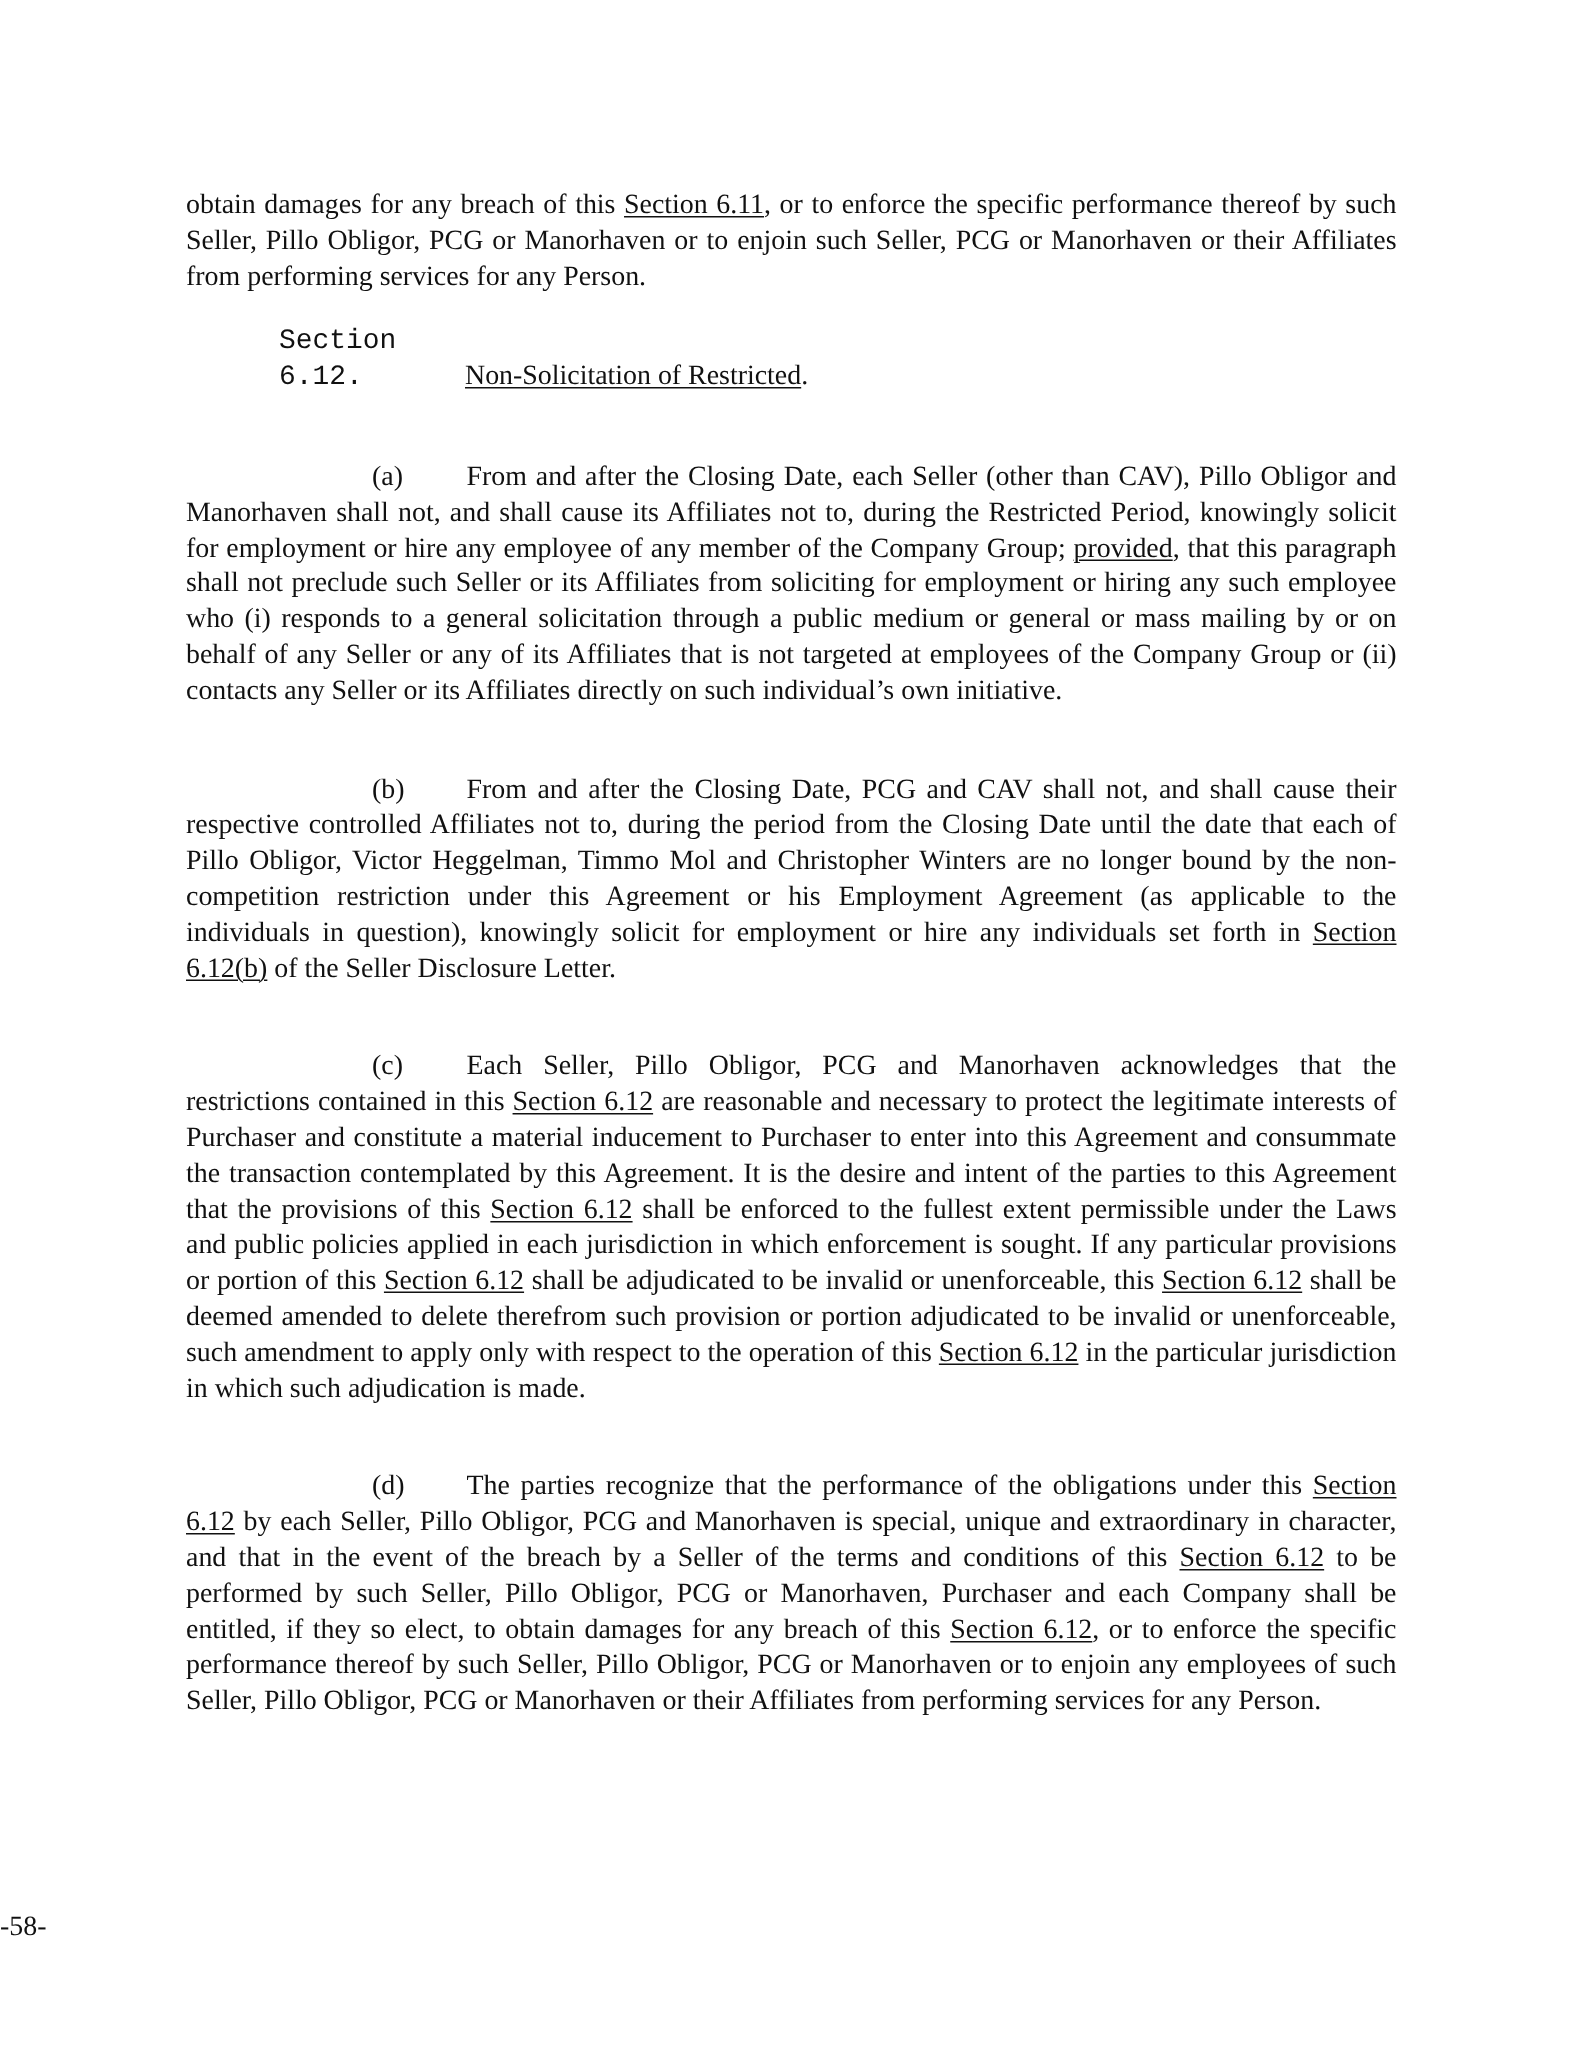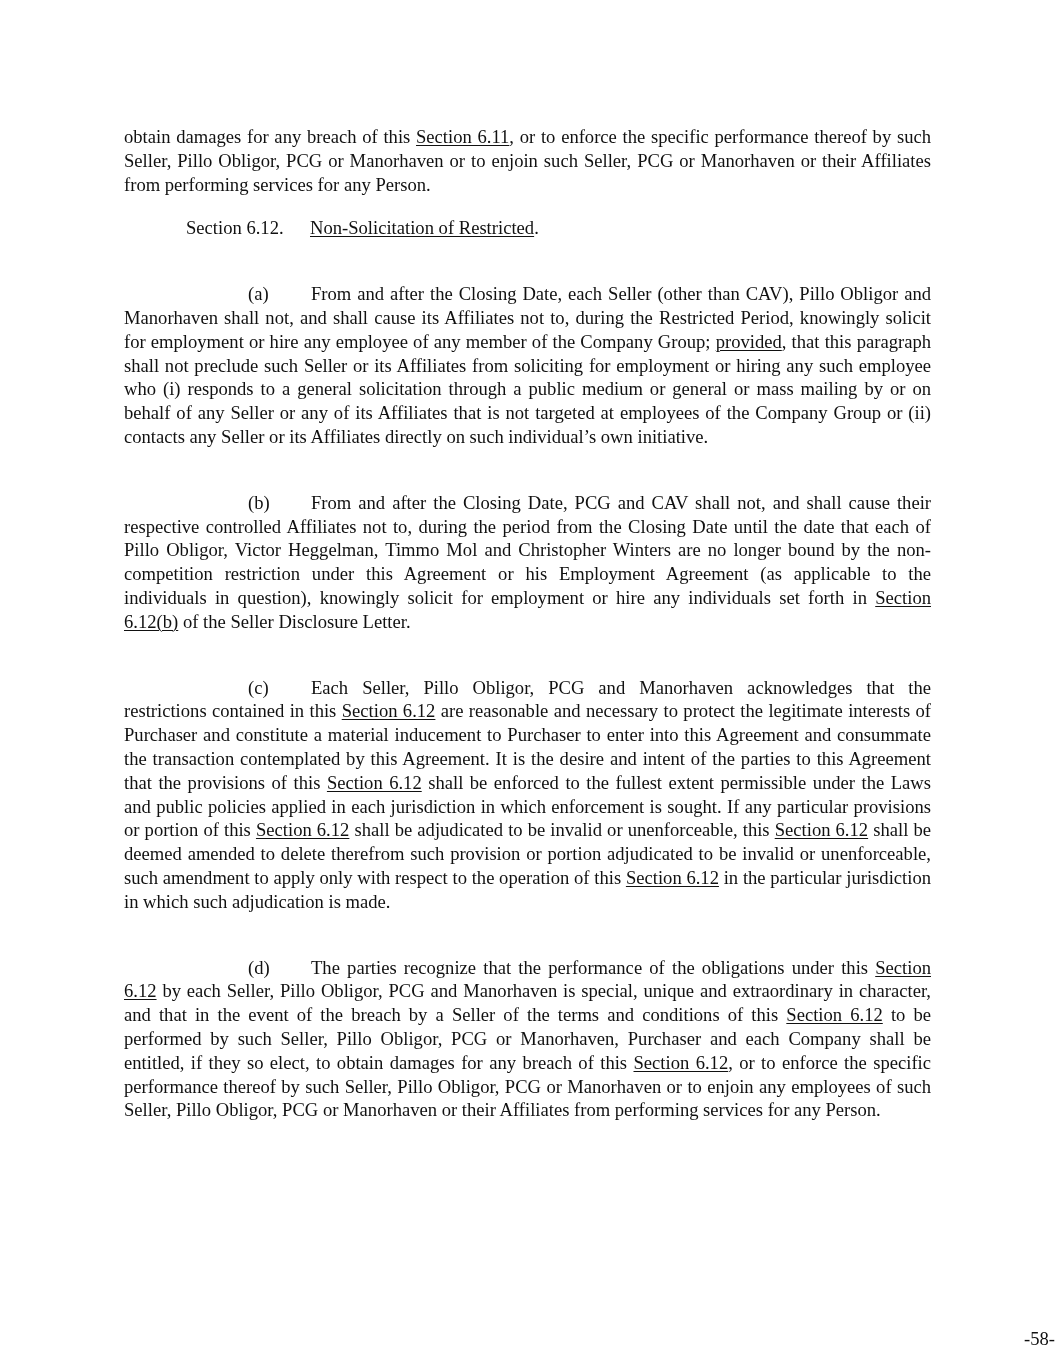--- a/index.html
+++ b/index.html
@@ -5,27 +5,27 @@
     html, body { margin: 0; padding: 0; background: #ffffff; }
     body { width: 1055px; height: 1365px; position: relative; overflow: hidden; }
     .page {
       position: absolute; left: 124px; top: 125px; width: 807px;
       font-family: "Liberation Serif", "DejaVu Serif", serif;
       font-size: 18.6px; line-height: 23.8px; color: #111111;
     }
     .para { text-align: justify; margin: 0; }
     .para.first { margin-bottom: 20px; }
     .heading { margin: 0 0 20px 62px; }
-    .heading .num { display: inline-block; width: 124px; }
+    .heading .num { display: inline-block; width: 124px; font-family: Liberation Mono, monospace; }
     .sub { margin-bottom: 20px; margin-top: 42px; }
     .sub .indent { display: inline-block; width: 124px; }
     .sub .label { display: inline-block; width: 63px; }
     u { text-underline-offset: 2px; text-decoration-thickness: 1px; }
     .footer {
-      position: absolute; top: 1328px; left: 0; width: 1055px; text-align: right;
+      position: absolute; top: 1274px; left: 0; width: 1055px; text-align: left;
       font-family: "Liberation Serif", "DejaVu Serif", serif; font-size: 18.6px; color: #111;
     }
   </style>
 </head>
 <body>
 
 <div class="page">
 
   <p class="para first"><span>obtain damages for any breach of this </span><u>Section 6.11</u><span>, or to enforce the specific performance thereof by such Seller, Pillo Obligor, PCG or Manorhaven or to enjoin such Seller, PCG or Manorhaven or their Affiliates from performing services for any Person.</span></p>
 

